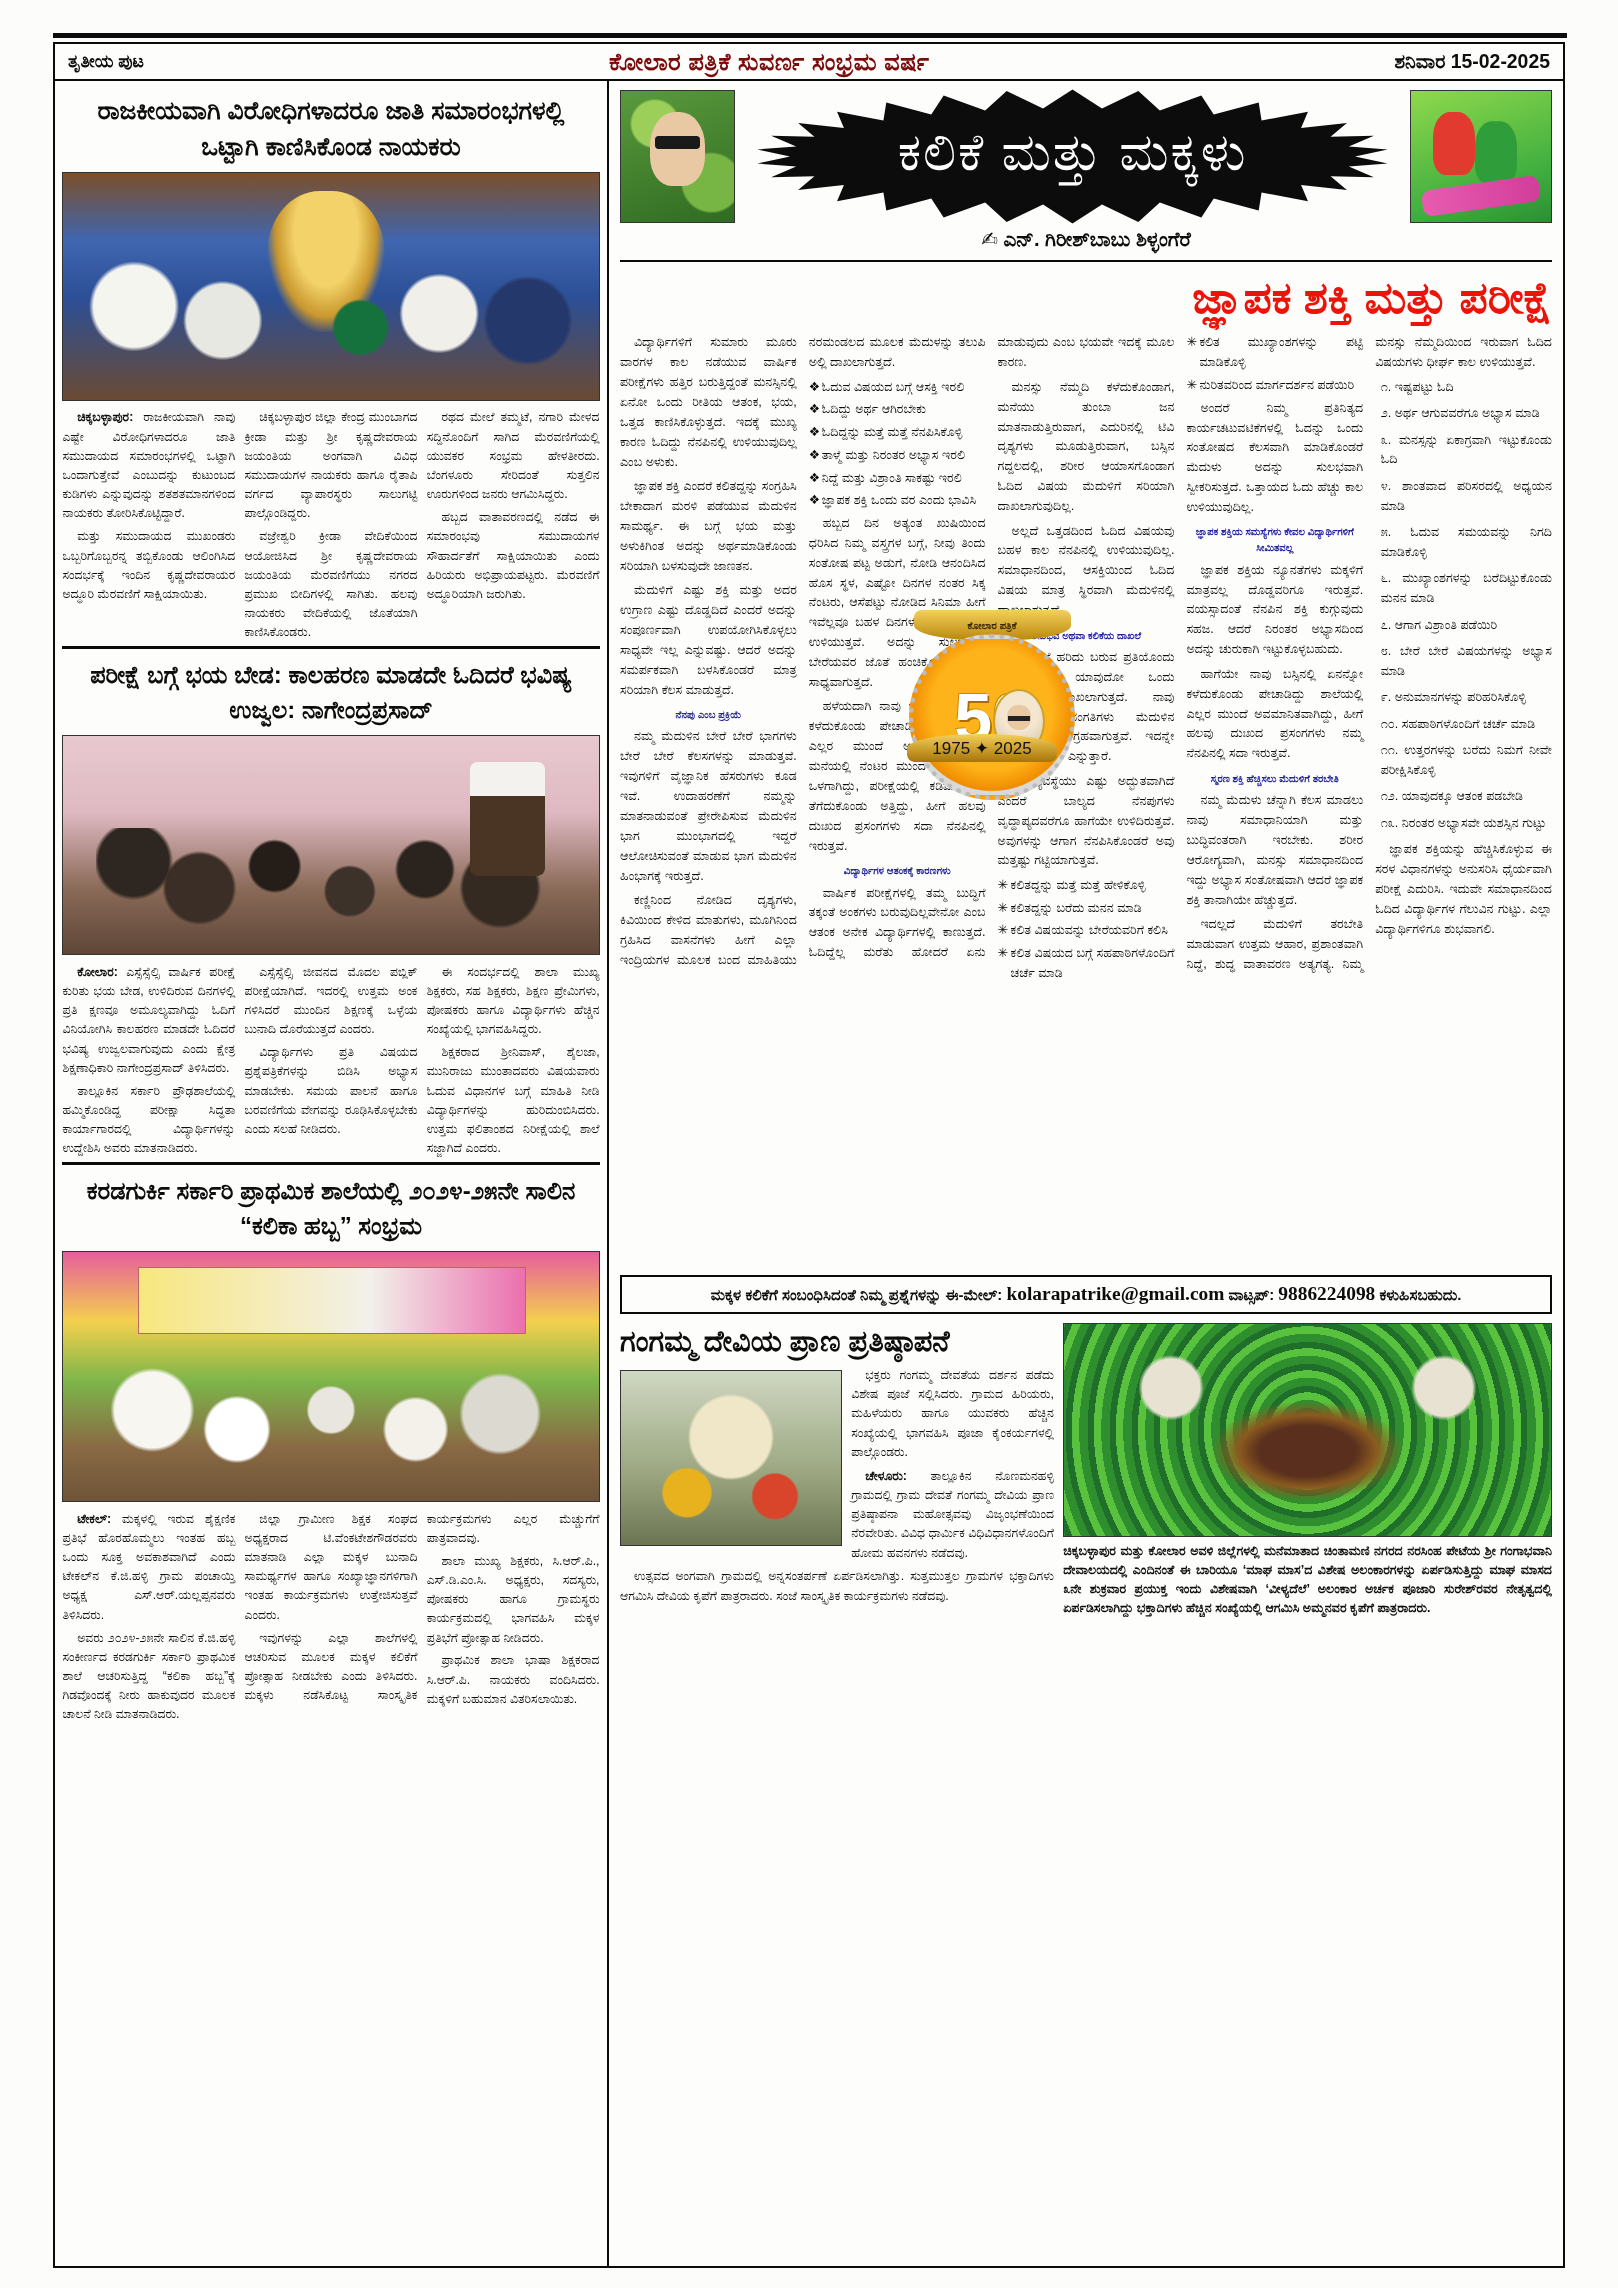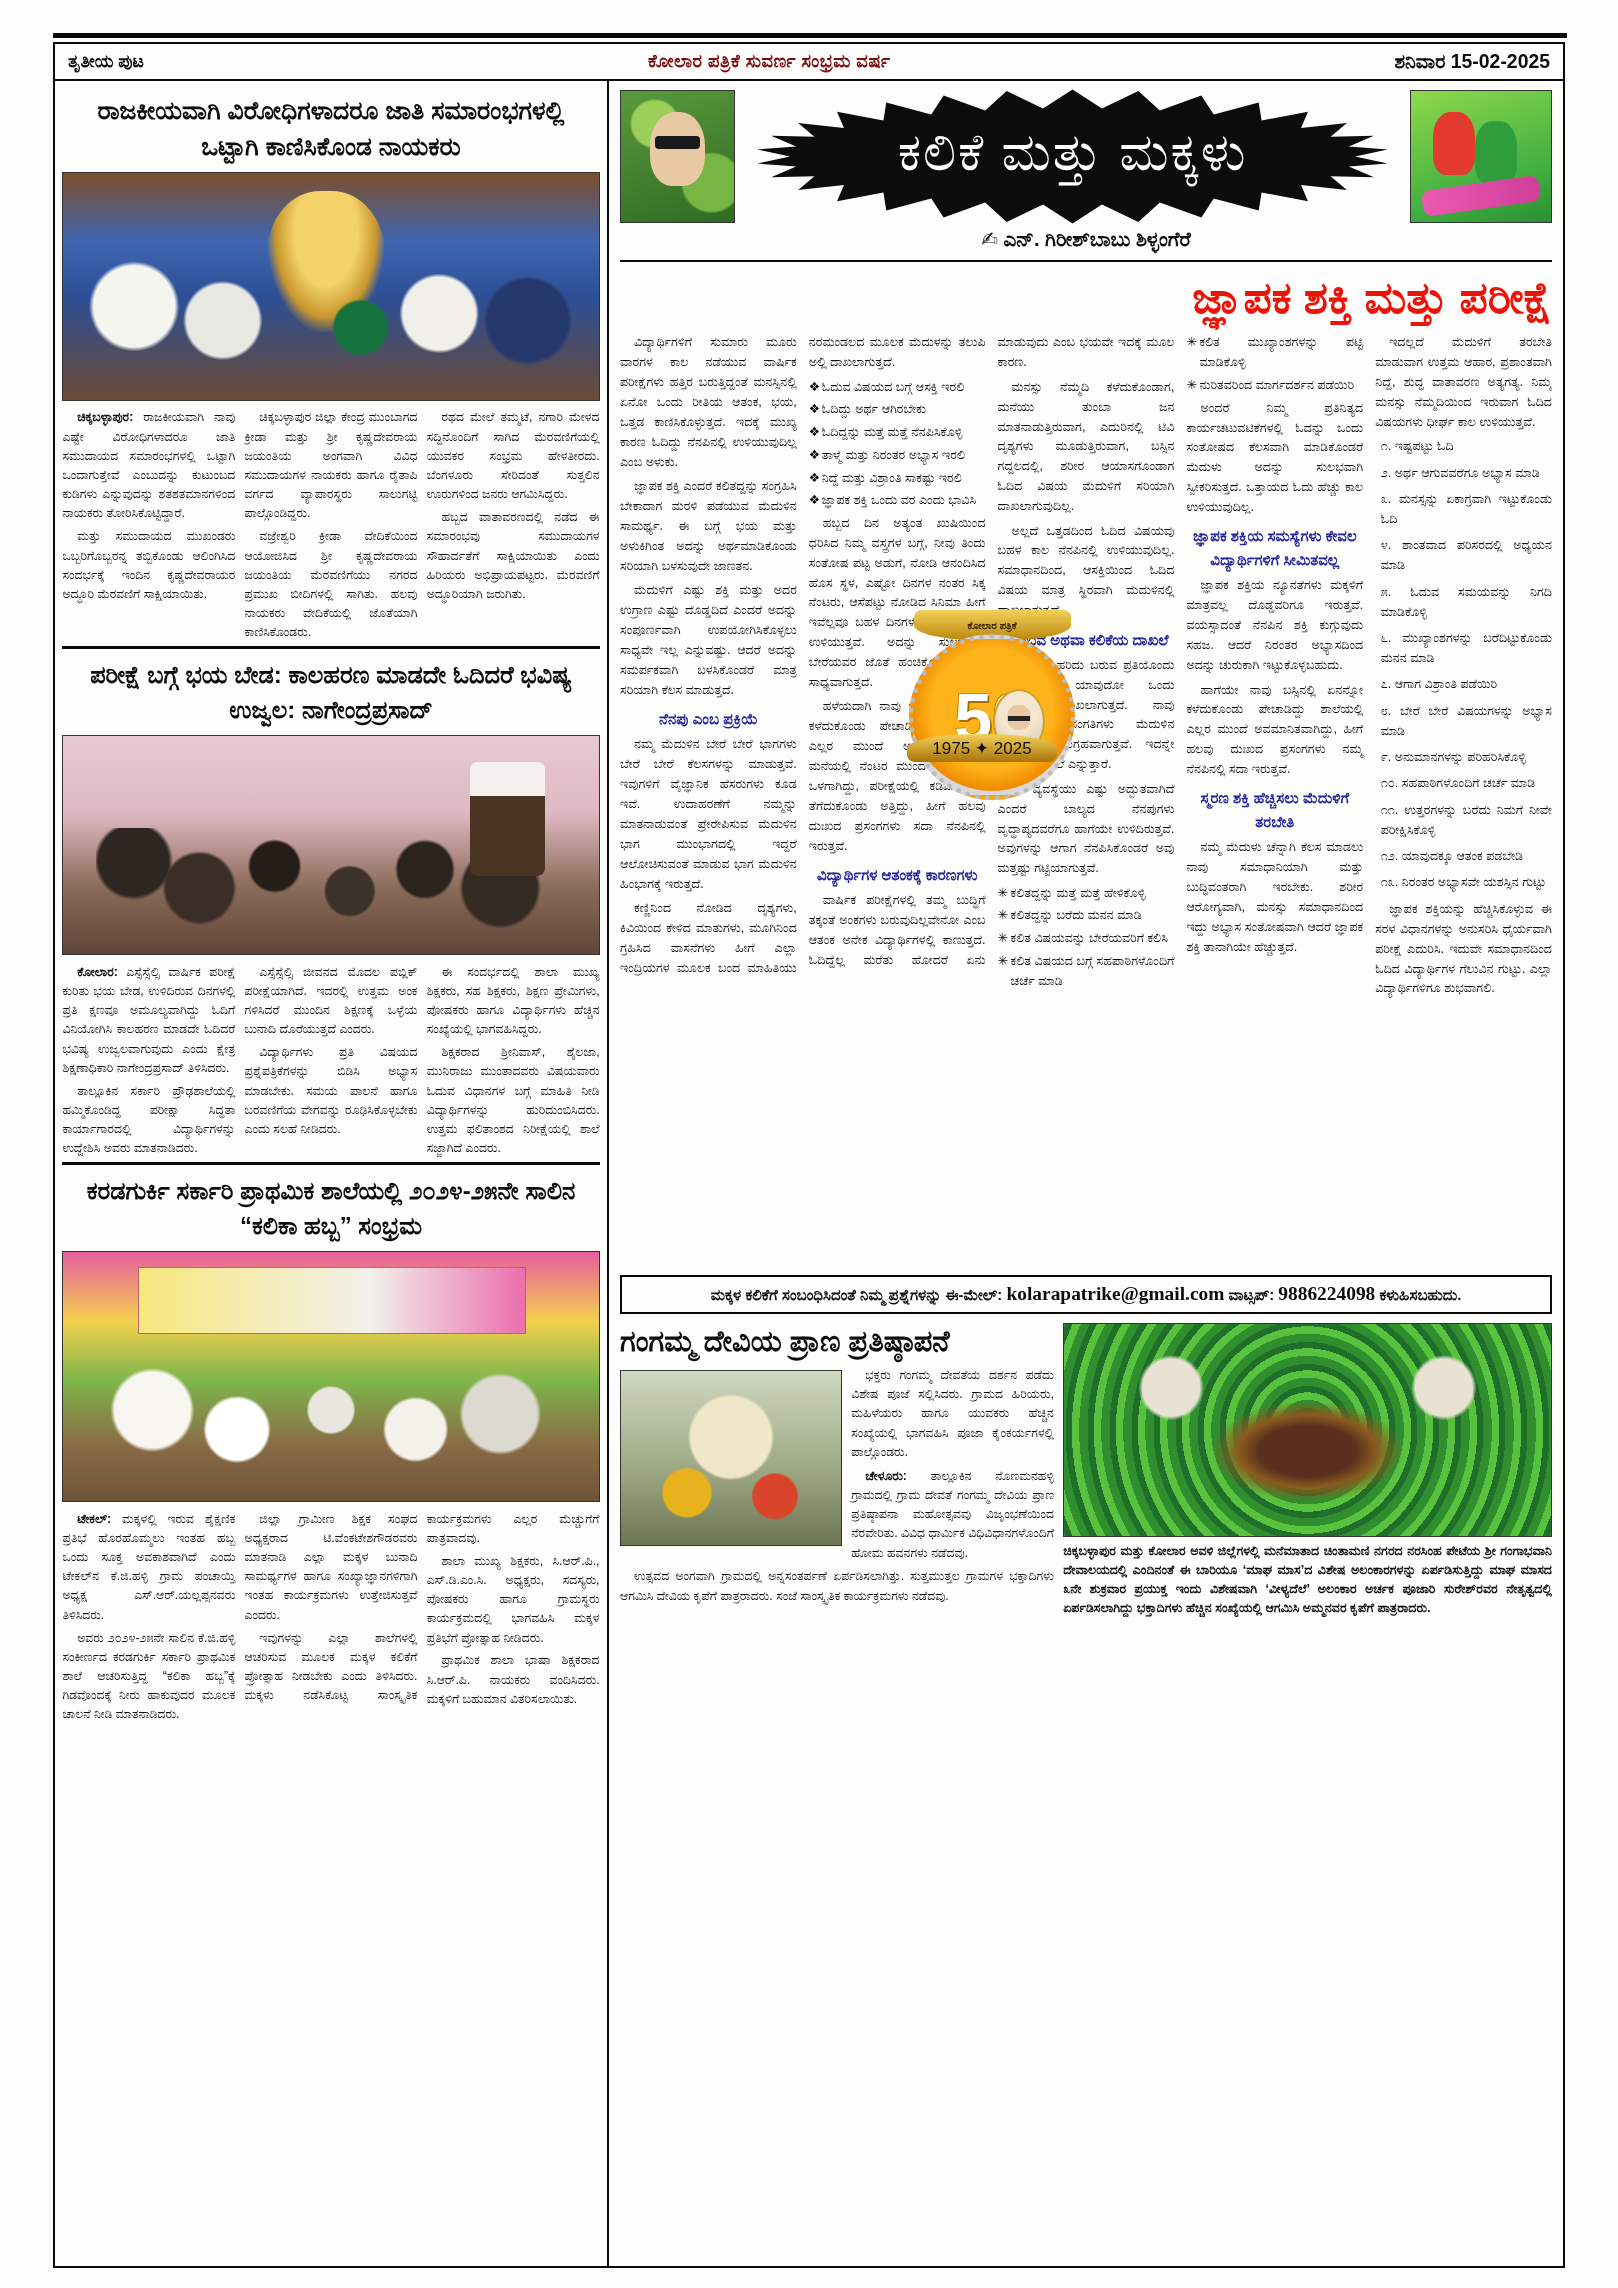--- a/index.html
+++ b/index.html
@@ -3,21 +3,21 @@
 <meta charset="utf-8">
 <style>
   html,body{margin:0;padding:0;}
   body{width:1619px;height:2289px;background:#e9e9e4;font-family:"Liberation Sans","DejaVu Sans",sans-serif;color:#0d0d0d;}
   .page{position:relative;width:1619px;height:2289px;background:#fcfcfa;overflow:hidden;}
   .topline{position:absolute;left:53px;top:33px;width:1514px;height:4.6px;background:#0a0a0a;}
   .frame{position:absolute;left:53px;top:42px;width:1508px;height:2222px;border:2.8px solid #0a0a0a;background:#fdfdfb;display:flex;flex-direction:column;}
   
   .hbar{height:37px;border-bottom:2.8px solid #0a0a0a;display:flex;align-items:center;justify-content:space-between;padding:0 13px;box-sizing:border-box;}
   .hbar .pgl{font-weight:bold;font-size:17.5px;}
-  .hbar .ctr{font-weight:bold;font-size:18px;color:#7a0c0c;letter-spacing:0.5px;}
+  .hbar .ctr{font-weight:bold;font-size:24px;color:#7a0c0c;letter-spacing:0.5px;}
   .hbar .dat{font-weight:bold;font-size:19.4px;}
   .cols{flex:1;display:flex;min-height:0;}
   
   .lft{width:554px;border-right:2.8px solid #0a0a0a;box-sizing:border-box;padding:5.5px 7.4px;display:flex;flex-direction:column;}
   .rgt{flex:1;display:flex;flex-direction:column;box-sizing:border-box;}
   .lhead{font-weight:bold;text-align:center;font-size:25px;line-height:1.45;padding:5.5px 3.7px 7.4px;}
   .lhead.small{font-size:24px;}
   .rule{height:2.8px;background:#0a0a0a;margin:3.7px 0;}
   .ph{width:100%;border:0.9px solid #333;box-sizing:border-box;position:relative;overflow:hidden;}
   .lbody{column-count:3;column-gap:9.2px;text-align:justify;font-size:12.4px;line-height:1.55;padding-top:7.4px;overflow:hidden;}
@@ -58,21 +58,21 @@
   .kids::before{content:"";position:absolute;left:16%;top:16%;width:30%;height:48%;background:#e23a2e;border-radius:40% 40% 30% 30%;box-shadow:42px 9.2px 0 #2f9e3a;}
   .kids::after{content:"";position:absolute;left:8%;bottom:10%;width:84%;height:20%;background:linear-gradient(90deg,#e85bb0,#d13e9b);border-radius:9.2px;transform:rotate(-8deg);}
   .burst{position:relative;flex:1;height:137px;}
   .burst svg{position:absolute;inset:0;width:100%;height:100%;}
   .burst .ttl{position:absolute;inset:0;display:flex;align-items:center;justify-content:center;color:#fff;font-weight:normal;font-size:52px;letter-spacing:1.8px;padding-bottom:9.2px;}
   .byline{text-align:center;font-weight:bold;font-size:20px;padding:0 0 5.5px;}
   .redhead{border-top:2.8px solid #0a0a0a;margin:3.7px 11px 0;text-align:right;font-weight:bold;font-size:44px;color:#ec1308;padding:11px 0 9.2px;}
   .mbody-wrap{position:relative;flex:1;min-height:0;margin:0 11px;}
   .mbody{column-count:5;column-gap:12px;height:100%;text-align:justify;font-size:12.6px;line-height:1.58;overflow:hidden;}
   .mbody p{margin:0 0 4.6px;text-indent:14px;}
-  .mbody .sub{font-weight:bold;color:#24249c;text-align:center;text-indent:0;margin:6.5px 0 4.6px;font-size:15px;}
+  .mbody .sub{font-weight:bold;color:#24249c;text-align:center;text-indent:0;margin:6.5px 0 4.6px;font-size:10px;}
   .mbody .bl{text-indent:0;padding-left:13px;position:relative;margin:0 0 2.8px;}
   .mbody .bl .mk{position:absolute;left:0;top:0;}
   .mbody .num{text-indent:0;padding-left:5.5px;margin:0 0 6.5px;}
   .emblem{position:absolute;left:277px;top:277px;width:190px;height:152px;z-index:3;}
   .emblem .rib{position:absolute;left:16.6px;top:0;width:157px;height:31px;background:linear-gradient(180deg,#f3d05a,#b8860b);border-radius:7.4px 7.4px 50% 50%;display:flex;align-items:center;justify-content:center;font-size:10px;font-weight:bold;color:#3a2800;}
   .emblem .circ{position:absolute;left:12px;top:24px;width:166px;height:166px;border-radius:50%;background:radial-gradient(circle at 50% 45%,#ffb31a 0 52%,#f08c00 70%,#d9d9d9 71% 100%);border:5.5px dotted #bbb;box-sizing:border-box;display:flex;align-items:center;justify-content:center;}
   .emblem .fifty{font-size:68px;font-weight:bold;color:#fff;text-shadow:1.8px 1.8px 0 #a86e00, -0.9px -0.9px 0 #c98a00;}
   .emblem .oval{position:absolute;left:96px;top:79px;width:48px;height:61px;border:2.8px solid #caa227;border-radius:50%;background:radial-gradient(circle at 50% 35%,#f5e6cf 0 40%,#ded3bd 70%,#baa98c);}
   .emblem .oval::before{content:"";position:absolute;left:25%;top:22%;width:50%;height:42%;background:#e9c9a4;border-radius:45%;}
   .emblem .oval::after{content:"";position:absolute;left:28%;top:40%;width:44%;height:8%;background:#222;}

